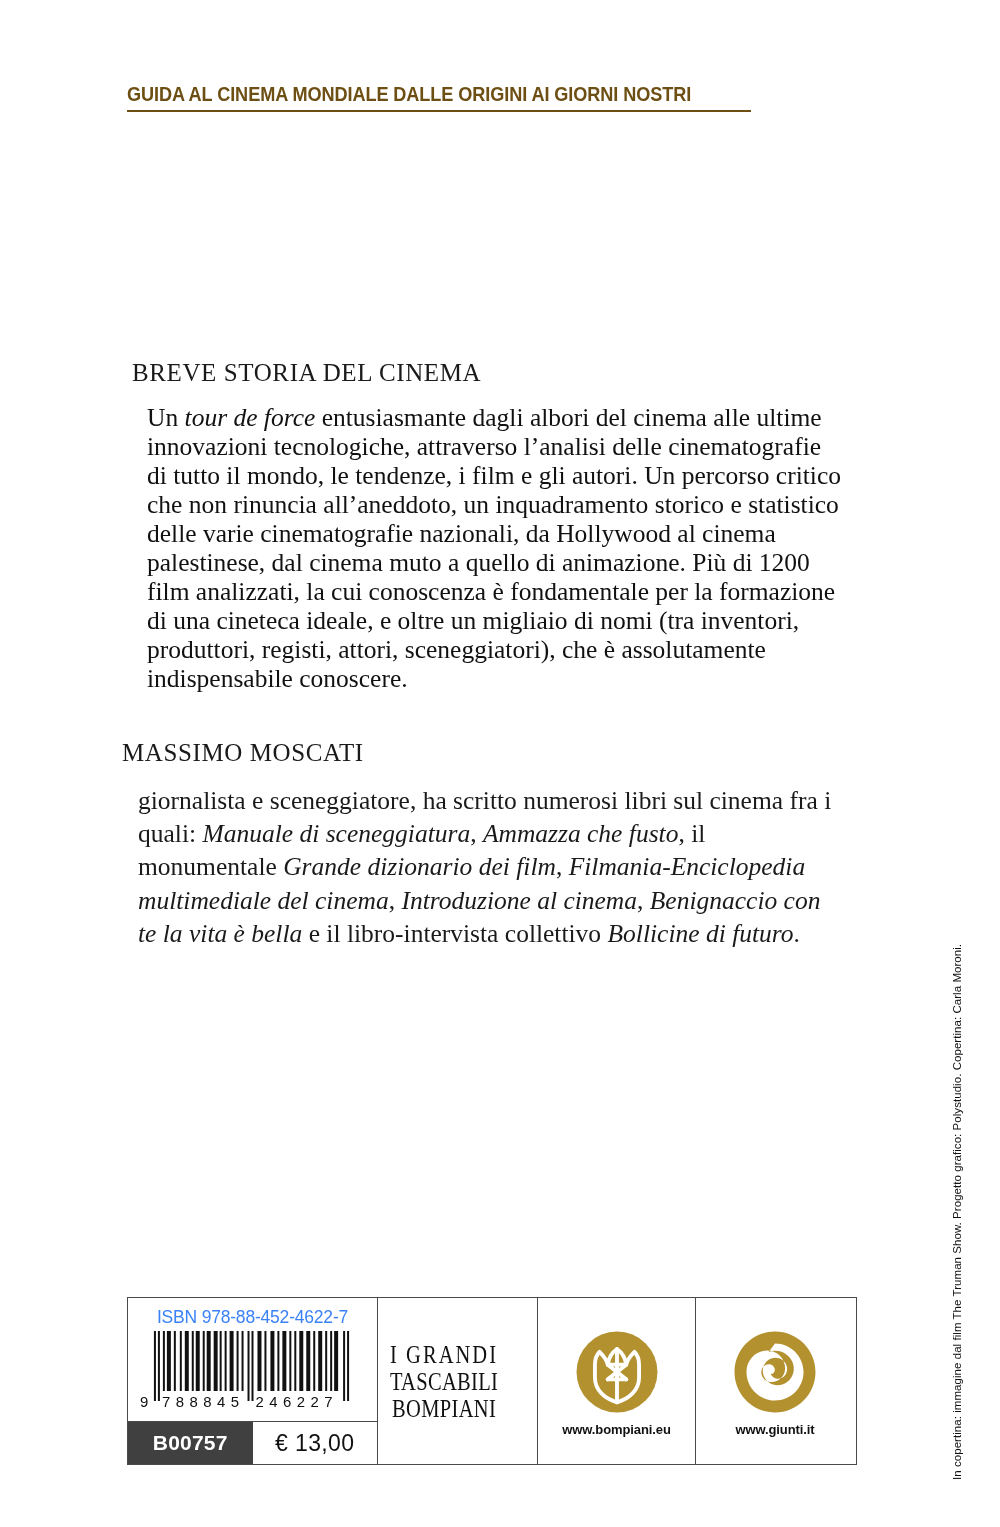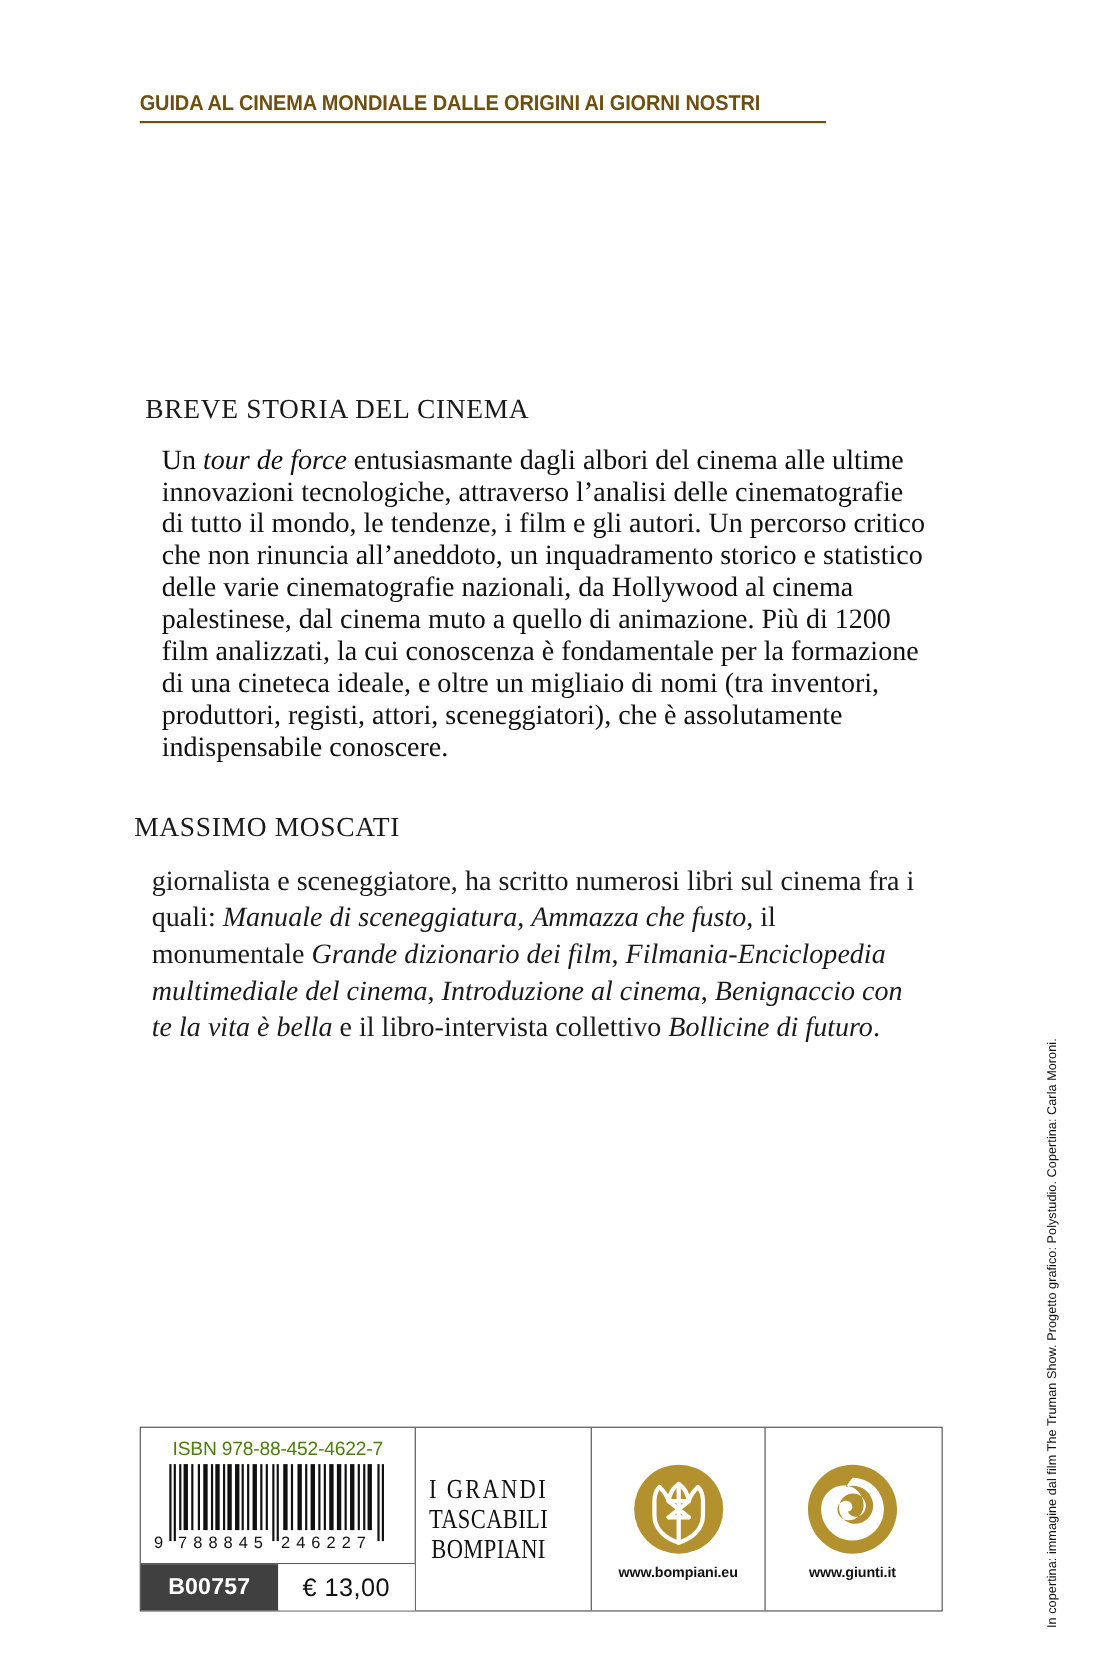--- a/index.html
+++ b/index.html
@@ -146,21 +146,21 @@
   }
   .cell-logo.last { border-right: none; width: 158px; }
 
   
   .isbn-line {
     font-family: "Liberation Sans", sans-serif;
     font-size: 17.5px;
     letter-spacing: -0.2px;
     text-align: center;
     padding-top: 9px;
-    color: #4d7c0f;
+    color: #3b82f6;
     white-space: nowrap;
   }
   .barcode-wrap {
     flex: 1;
     padding: 3px 10px 0 10px;
     display: flex;
     flex-direction: column;
     justify-content: flex-start;
   }
   .barcode-svg { display: block; width: 100%; height: 78px; }

